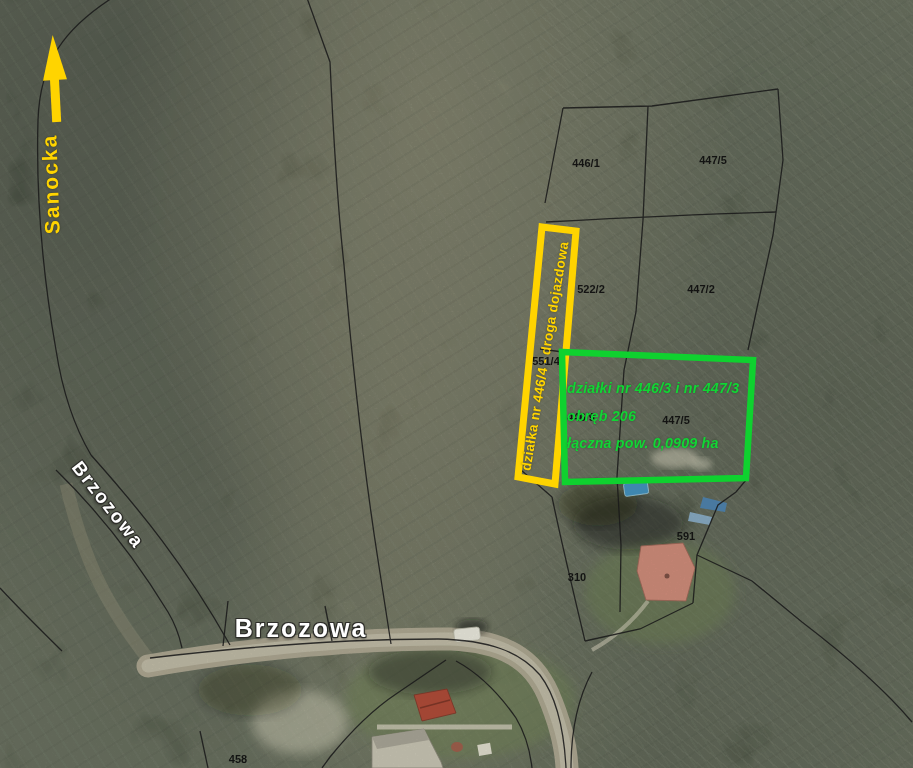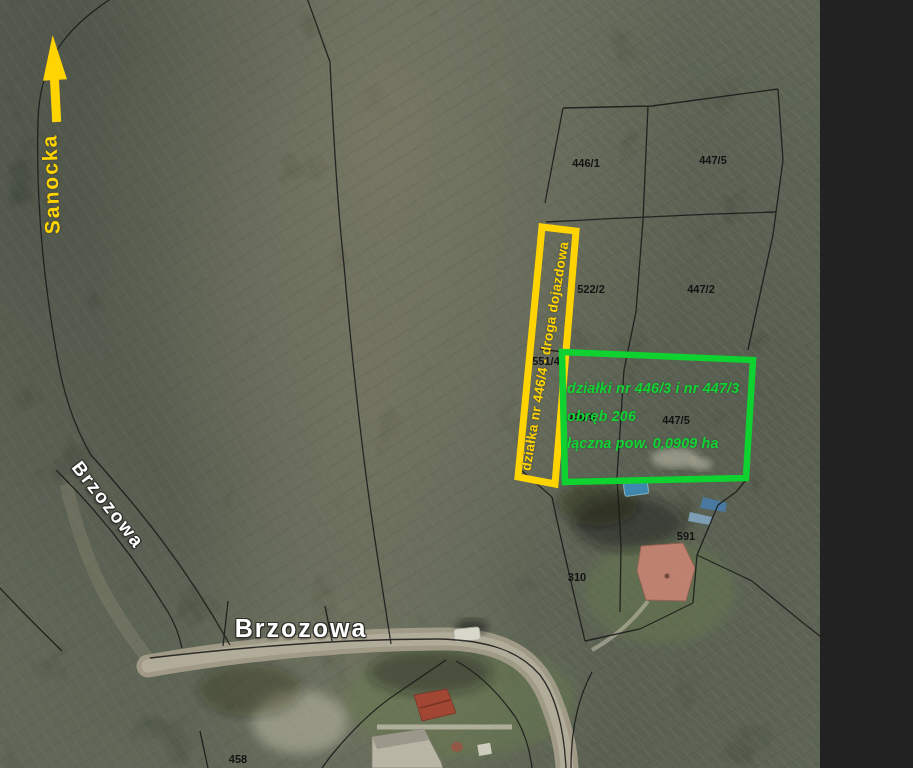--- a/index.html
+++ b/index.html
@@ -1,18 +1,18 @@
 <!DOCTYPE html>
 <html><head>
 <meta charset="utf-8">
 <style>
   html,body{margin:0;padding:0;background:#222;}
   *{box-sizing:border-box;}
   .map{
-    position:relative;width:820px;height:768px;overflow:hidden;
+    position:relative;width:913px;height:768px;overflow:hidden;
     font-family:"Liberation Sans",sans-serif;
     background-color:#68705a;
   }
   .bg{position:absolute;inset:0;}
   .bg-grad{
     background-image:
       radial-gradient(430px 720px at 47% 16%, rgba(163,155,122,0.9), rgba(163,155,122,0) 72%),
       radial-gradient(300px 540px at 45% 52%, rgba(150,144,112,0.8), rgba(150,144,112,0) 70%),
       radial-gradient(250px 300px at 42% 84%, rgba(152,152,120,0.5), transparent 70%),
       radial-gradient(300px 240px at 50% 94%, rgba(138,146,108,0.6), transparent 70%),

